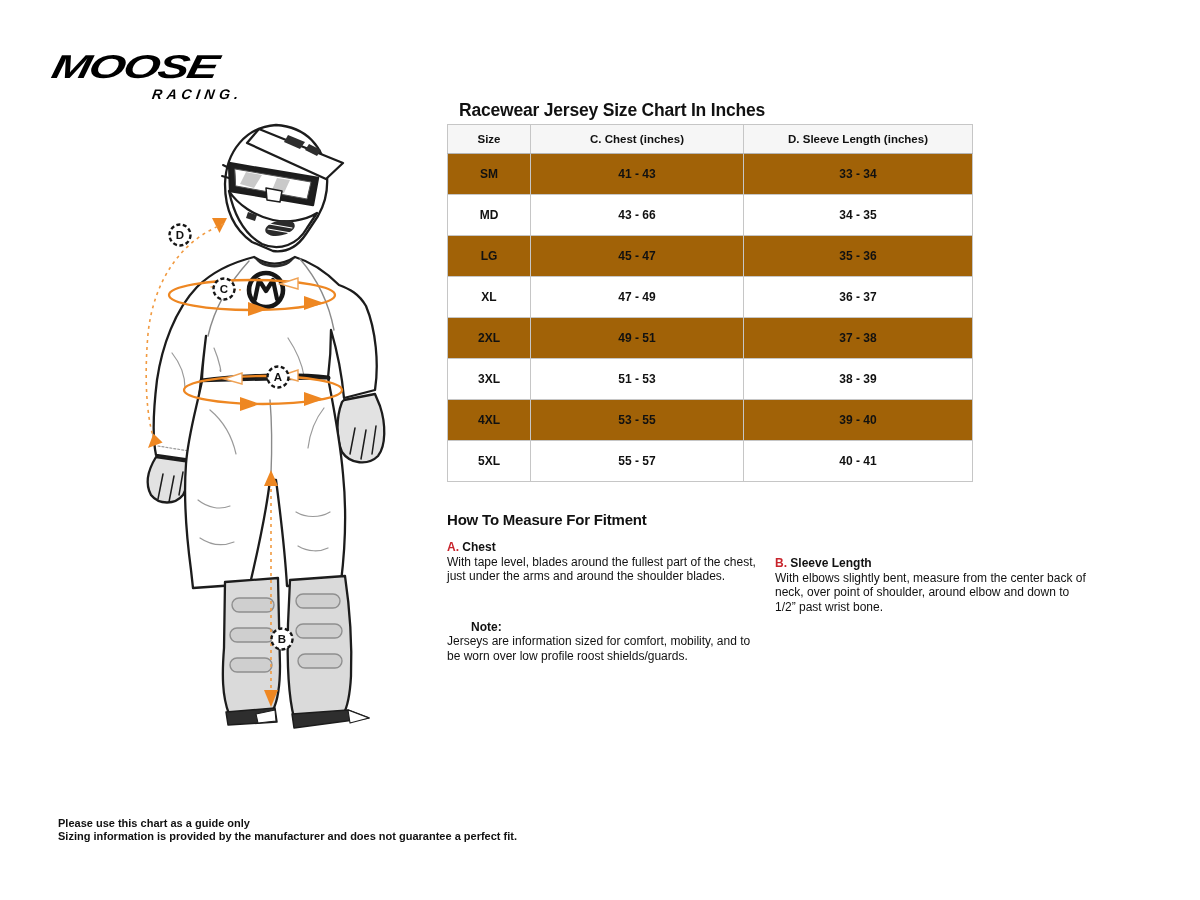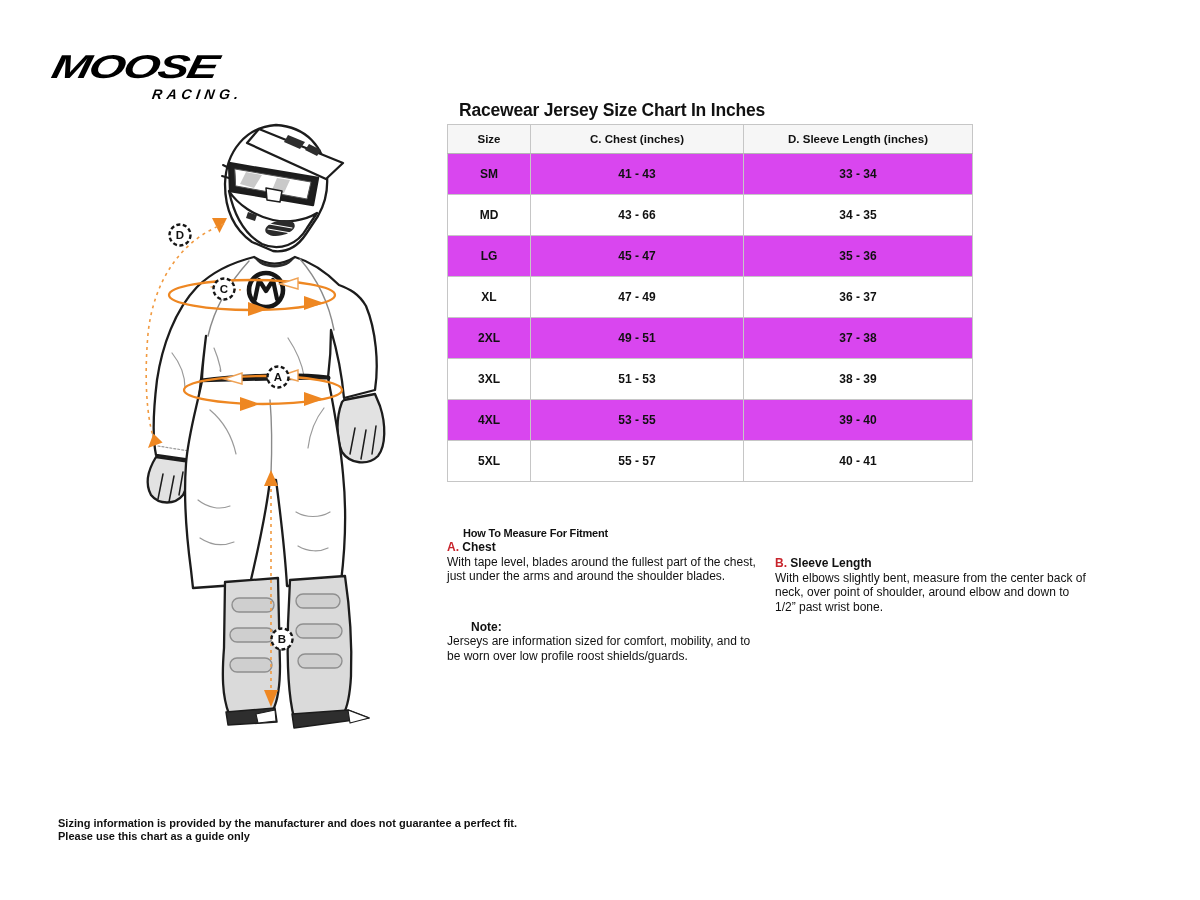--- a/index.html
+++ b/index.html
@@ -27,23 +27,23 @@
     border-collapse:collapse;table-layout:fixed;background:#fff;padding-left:30px;
   }
   table.size-chart th, table.size-chart td{
     border:1px solid #c6c6c6;text-align:center;vertical-align:middle;padding:0;
   }
   table.size-chart thead th{
     height:28px;background:#f6f6f6;font-size:11.5px;font-weight:bold;
     border-bottom:1px solid #b5b5b5;
   }
   table.size-chart tbody td{height:40px;font-size:12px;font-weight:bold;}
-  table.size-chart tbody tr.alt{background:#d946ef;}
-  
-  .howto-title{position:absolute;left:447px;top:511px;margin:16px;font-size:11px;font-weight:bold;letter-spacing:-0.2px;}
+  table.size-chart tbody tr.alt{background:#a16207;}
+  
+  .howto-title{position:absolute;left:447px;top:511px;margin:0;font-size:15px;font-weight:bold;letter-spacing:-0.2px;}
   .measure{position:absolute;width:316px;font-size:12px;line-height:14.4px;}
   .measure h3{margin:0 0 1px 0;font-size:12px;line-height:14px;}
   .measure .letter{color:#c8232b;}
   #measure-a{left:447px;top:540px;}
   #measure-b{left:775px;top:556px;}
   .note{position:absolute;left:447px;top:620px;width:316px;font-size:12px;line-height:14.4px;}
   .note .label{font-weight:bold;margin-left:24px;}
   
   .footer{position:absolute;left:58px;top:817px;font-size:11px;font-weight:bold;line-height:12.5px;}
   
@@ -248,15 +248,15 @@
   <h3><span class="letter">B.</span> <span>Sleeve Length</span></h3>
   <div>With elbows slightly bent, measure from the center back of neck, over point of shoulder, around elbow and down to 1/2” past wrist bone.</div>
 </div>
 
 <div class="note">
   <div class="label">Note:</div>
   <div>Jerseys are information sized for comfort, mobility, and to be worn over low profile roost shields/guards.</div>
 </div>
 
 <div class="footer">
+  <div>Please use this chart as a guide only</div>
   <div>Sizing information is provided by the manufacturer and does not guarantee a perfect fit.</div>
-  <div>Please use this chart as a guide only</div>
 </div>
 
 </body></html>

